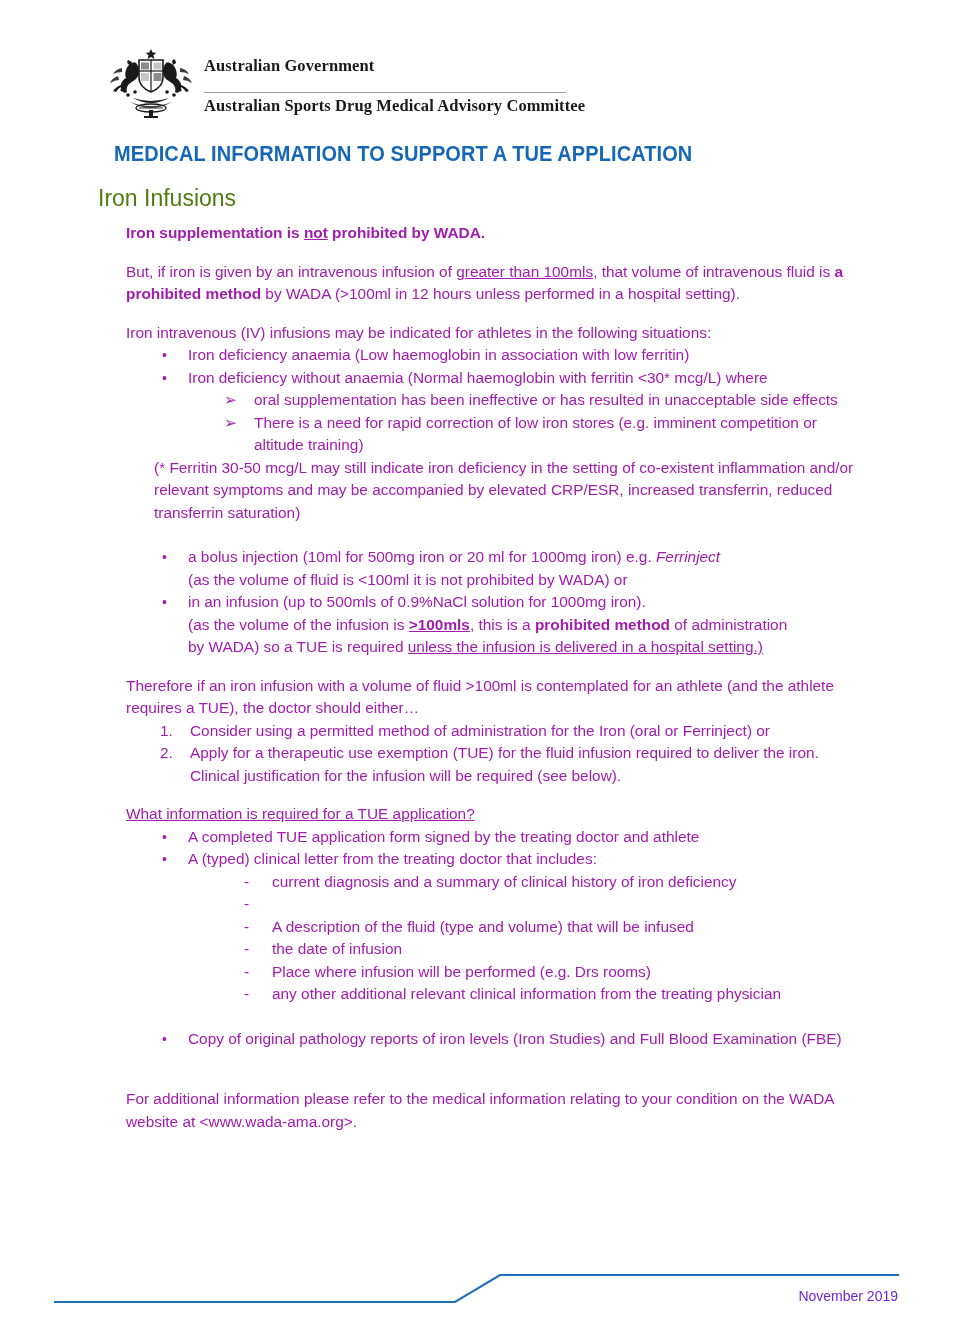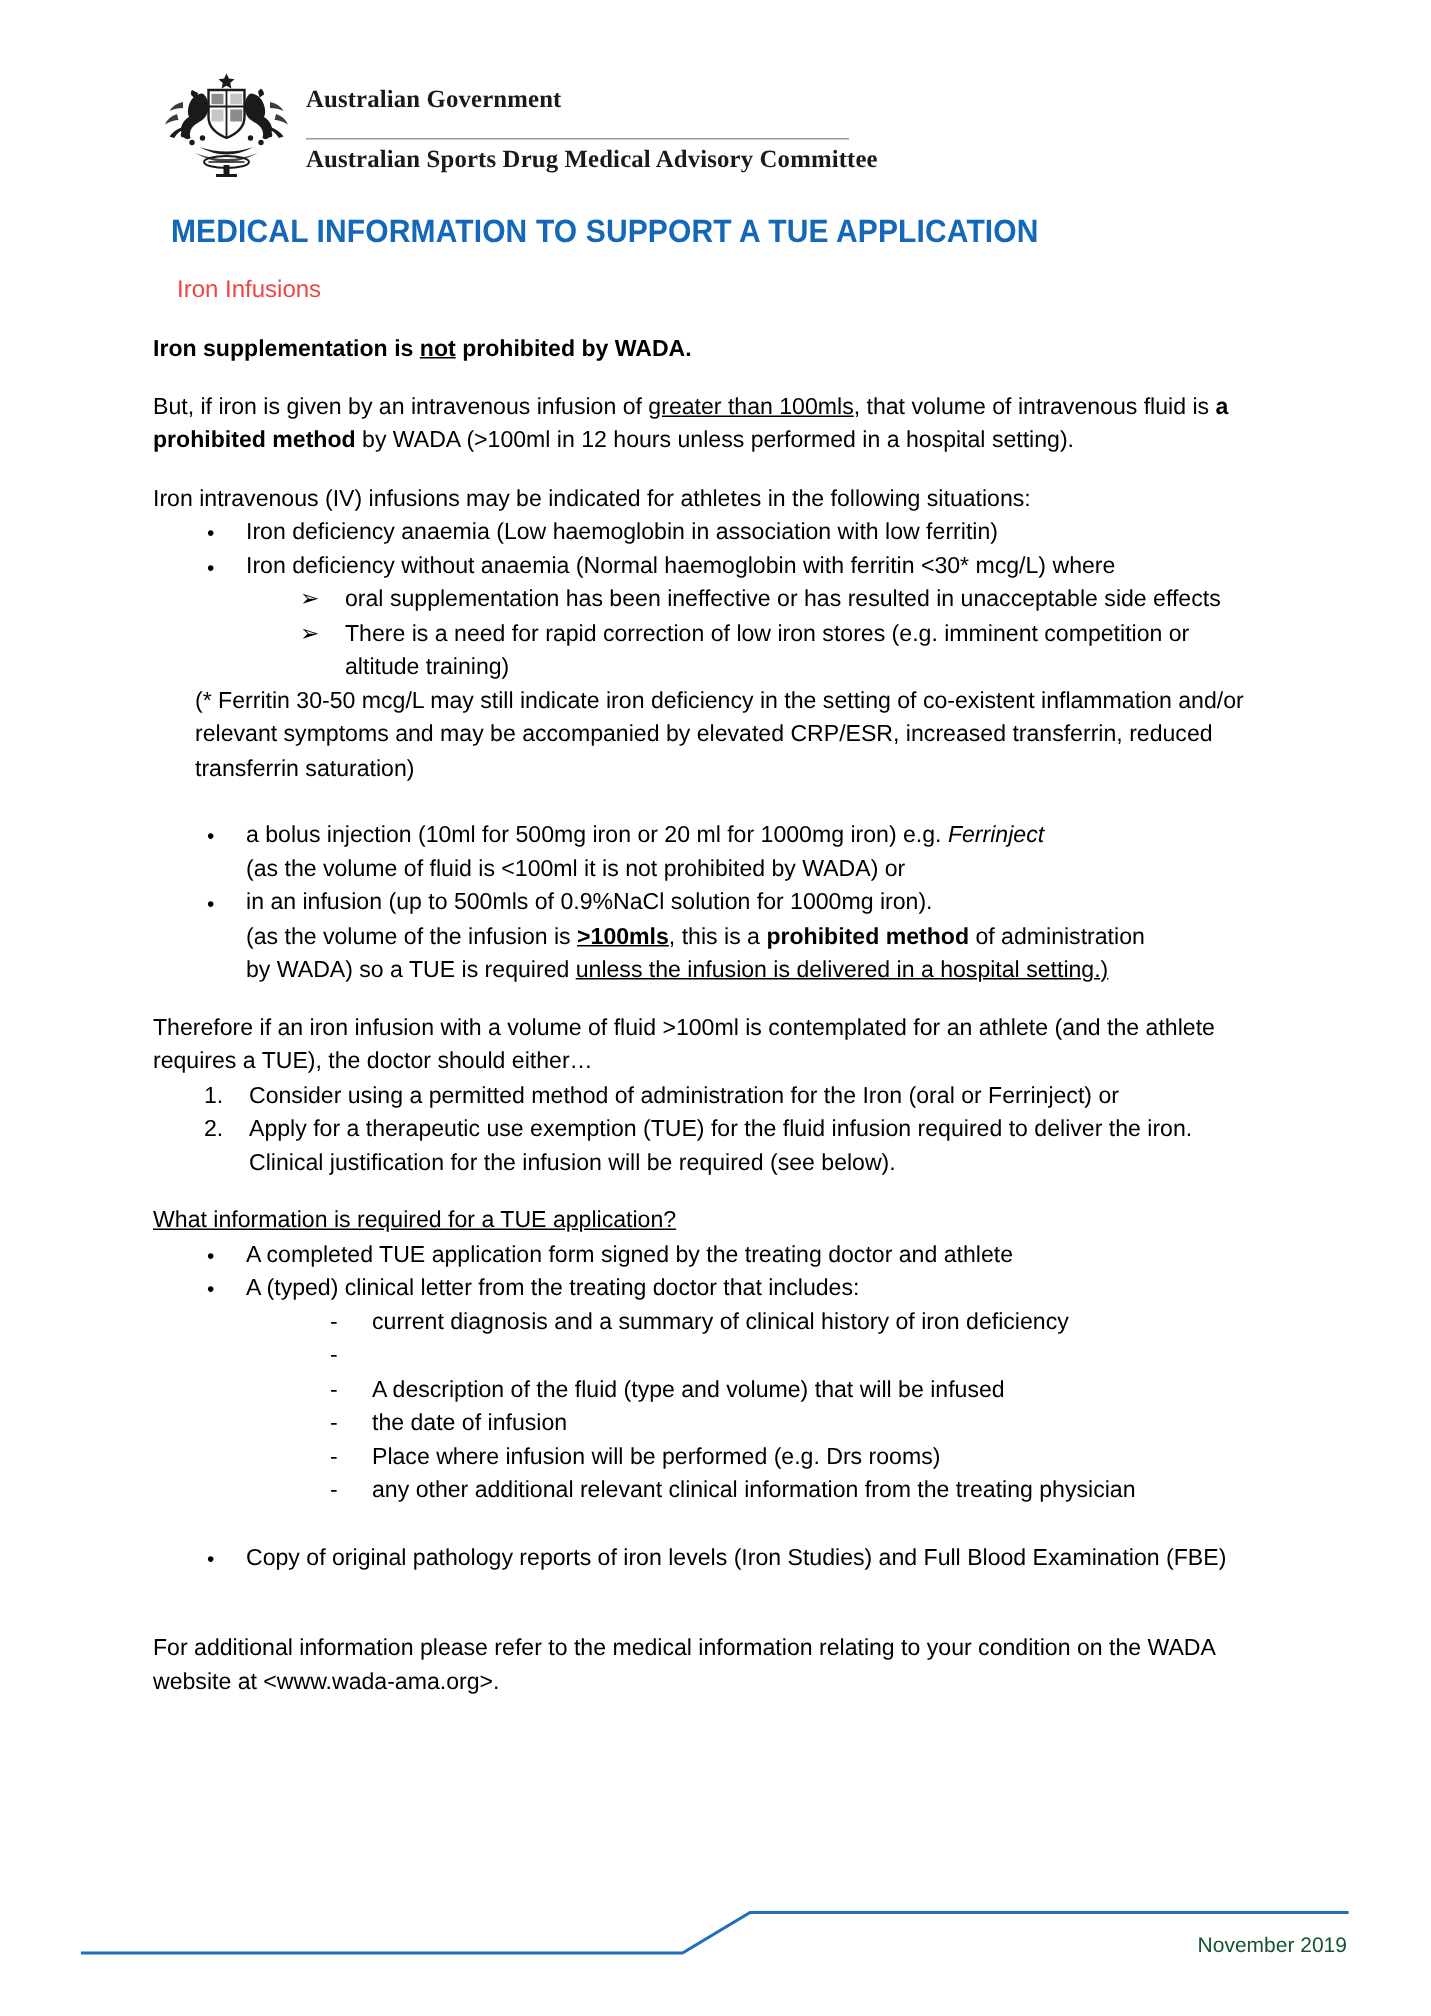--- a/index.html
+++ b/index.html
@@ -65,36 +65,36 @@
     font-size: 21.5px;
     font-weight: bold;
     color: #1567b8;
     letter-spacing: 0.1px;
     transform: scaleX(0.93);
     transform-origin: left center;
     white-space: nowrap;
   }
   #doc-subtitle {
     position: absolute;
-    left: 118px;
+    left: 98px;
     top: 185px;
-    font-size: 16px;
-    color: #ef4444;
+    font-size: 23px;
+    color: #4d7c0f;
     white-space: nowrap;
   }
 
   
   #content {
     position: absolute;
-    left: 102px;
+    left: 126px;
     top: 222px;
     width: 740px;
     font-size: 15.4px;
     line-height: 22.5px;
-    color: #000000;
+    color: #a21caf;
   }
   p { margin: 0; }
   .gap-md { height: 16px; }
   .gap-lg { height: 22px; }
   .gap-xl { height: 38px; }
 
   b, strong { font-weight: bold; }
   u { text-decoration: underline; }
   i, em { font-style: italic; }
 
@@ -132,21 +132,21 @@
   #footer-line {
     position: absolute;
     left: 0; top: 1250px;
     width: 954px; height: 70px;
   }
   #footer-date {
     position: absolute;
     right: 56px;
     top: 1288px;
     font-size: 14px;
-    color: #14532d;
+    color: #6d28d9;
     white-space: nowrap;
   }
 </style>
 </head>
 <body>
 
 <div id="header">
   <div id="crest">
     <svg viewBox="0 0 86 74" width="86" height="74" xmlns="http://www.w3.org/2000/svg">
       <g fill="#1a1a1a">

